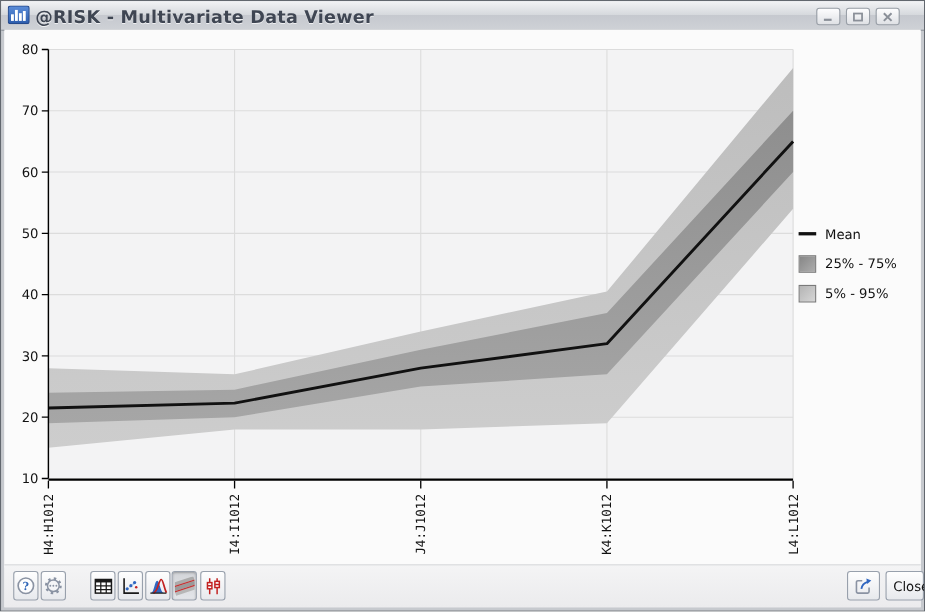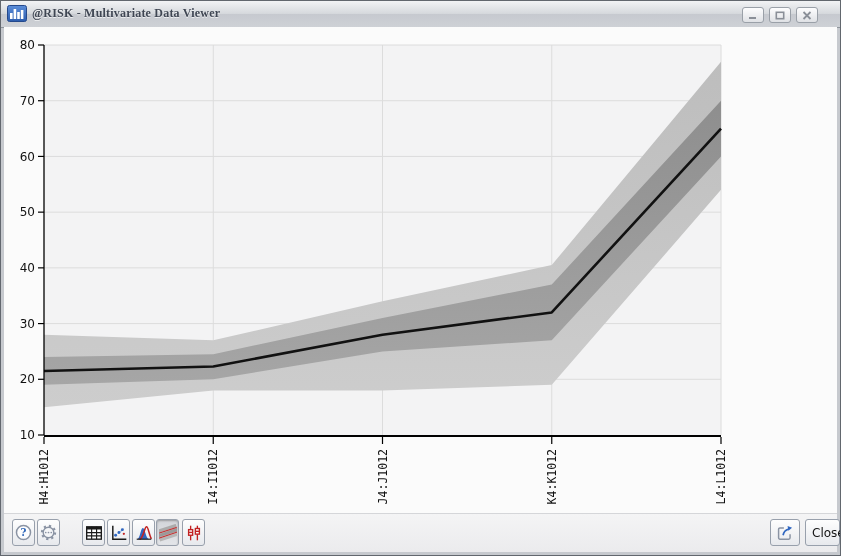--- a/index.html
+++ b/index.html
@@ -3,22 +3,22 @@
 <meta charset="utf-8">
 <style>
   html,body{margin:0;padding:0;background:#e8e8e8;font-family:"DejaVu Sans","Liberation Sans",sans-serif;}
   .window{position:relative;width:839px;height:554px;border:1px solid #62676e;background:#fafafa;
           box-shadow:inset 0 0 0 3px #c6c9ce;overflow:hidden;}
   
   .titlebar{position:absolute;left:0;top:0;right:0;height:26px;
             background:linear-gradient(#f2f3f5,#d6d9dd 48%,#c6c9cf 50%,#ced1d6);
             border-bottom:1px solid #8f959c;}
   .app-icon{position:absolute;left:6px;top:4px;}
-  .title-text{position:absolute;left:31px;top:5px;font-size:12px;font-weight:bold;color:#3f4653;
-              text-shadow:0 1px 0 rgba(255,255,255,.7);letter-spacing:.2px;font-family:Liberation Serif, serif;}
+  .title-text{position:absolute;left:31px;top:5px;font-size:16px;font-weight:bold;color:#3f4653;
+              text-shadow:0 1px 0 rgba(255,255,255,.7);letter-spacing:.2px;}
   .win-controls{position:absolute;top:6px;right:22px;display:flex;gap:5px;}
   .win-btn{width:22px;height:16px;border:1px solid #9aa0a8;border-radius:3px;
            background:linear-gradient(#fdfdfe,#dfe1e5);display:flex;align-items:center;justify-content:center;
            padding:0;cursor:default;}
   
   .chart-region{position:absolute;left:3px;top:26px;width:833px;height:489px;background:#fbfbfb;}
   #chart-svg{position:absolute;left:0;top:0;font-family:"DejaVu Sans",sans-serif;}
   .legend{position:absolute;left:722px;top:177px;display:flex;flex-direction:column;gap:10px;}
   .legend-row{display:flex;align-items:center;gap:8px;height:17px;}
   .legend-swatch.line{width:16px;height:3px;background:#111;}
@@ -127,20 +127,34 @@
         <text transform="translate(44,422) rotate(-90)" text-anchor="end" font-size="11.5" fill="#111" font-family="DejaVu Sans Mono, monospace">H4:H1012</text>
         <line x1="209.25" y1="410" x2="209.25" y2="417" stroke="#000000" stroke-width="1.2"></line>
         <text transform="translate(213.25,422) rotate(-90)" text-anchor="end" font-size="11.5" fill="#111" font-family="DejaVu Sans Mono, monospace">I4:I1012</text>
         <line x1="378.5" y1="410" x2="378.5" y2="417" stroke="#000000" stroke-width="1.2"></line>
         <text transform="translate(382.5,422) rotate(-90)" text-anchor="end" font-size="11.5" fill="#111" font-family="DejaVu Sans Mono, monospace">J4:J1012</text>
         <line x1="547.75" y1="410" x2="547.75" y2="417" stroke="#000000" stroke-width="1.2"></line>
         <text transform="translate(551.75,422) rotate(-90)" text-anchor="end" font-size="11.5" fill="#111" font-family="DejaVu Sans Mono, monospace">K4:K1012</text>
         <line x1="717" y1="410" x2="717" y2="417" stroke="#000000" stroke-width="1.2"></line>
         <text transform="translate(721,422) rotate(-90)" text-anchor="end" font-size="11.5" fill="#111" font-family="DejaVu Sans Mono, monospace">L4:L1012</text>
       </svg>
+    <div class="legend" id="legend">
+        <div class="legend-row">
+          <span class="legend-swatch line"></span>
+          <span class="legend-label">Mean</span>
+        </div>
+        <div class="legend-row">
+          <span class="legend-swatch box b1"></span>
+          <span class="legend-label">25% - 75%</span>
+        </div>
+        <div class="legend-row">
+          <span class="legend-swatch box b2"></span>
+          <span class="legend-label">5% - 95%</span>
+        </div>
+      </div>
   </div>
 
   <div class="toolbar">
     <button class="tb-btn" style="left:8px">
       <svg width="17" height="17" viewBox="0 0 16 16">
         <circle cx="8" cy="8" r="6.6" fill="#fdfdfe" stroke="#8a93a3" stroke-width="1.4"></circle>
         <text x="8" y="11.4" text-anchor="middle" font-size="9.5" font-weight="bold" fill="#2f66b8" font-family="DejaVu Serif, serif">?</text>
       </svg>
     </button>
     <button class="tb-btn" style="left:33px">

